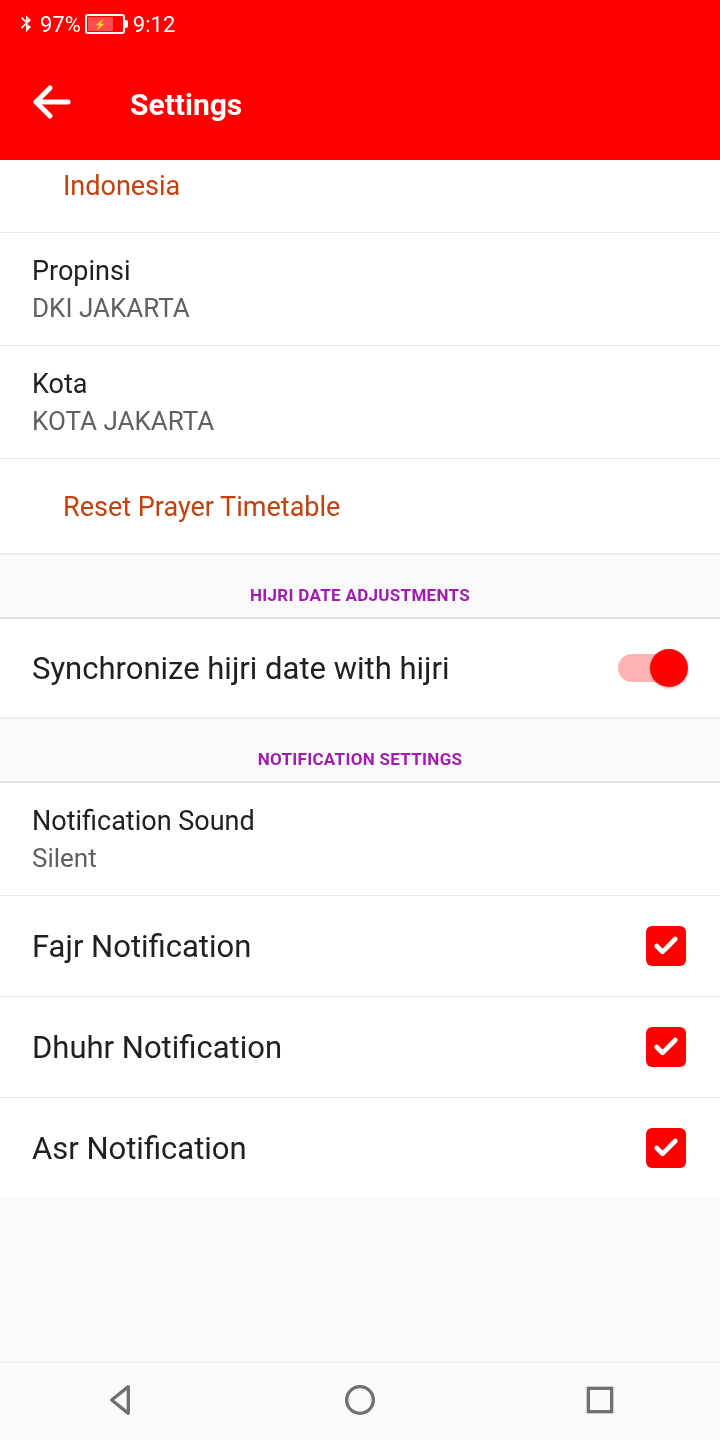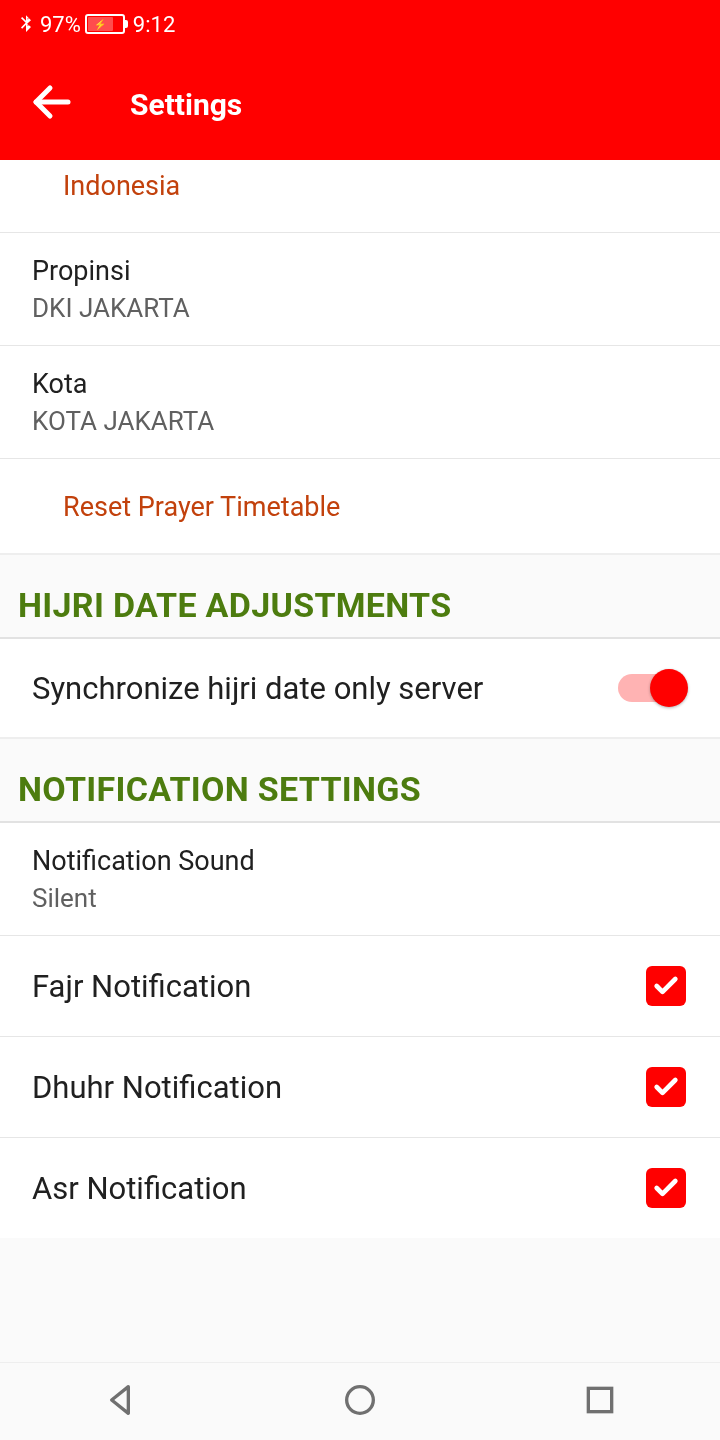--- a/index.html
+++ b/index.html
@@ -58,27 +58,28 @@
     color: #606060;
   }
   .single-line-item {
     padding: 22px 32px 30px 32px;
     border-bottom: 1px solid #e6e6e6;
     background: #fff;
   }
   .single-line-item .primary { font-size: 27px; color: #c2410c; margin-left: 31px; }
   .section-header {
     padding: 30px 18px 12px 18px;
-    font-size: 34px;
+    font-size: 17px;
     font-weight: 700;
-    color: #4d7c0f;
+    color: #a21caf;
     border-bottom: 2px solid #e2e2e2;
     background: #fafafa;
     letter-spacing: 0.3px;
     border-top: 2px solid #eeeeee;
+    text-align: center;
   }
   .switch {
     position: relative;
     width: 70px;
     height: 38px;
   }
   .switch-track {
     position: absolute;
     width: 58px;
     height: 28px;
@@ -212,21 +213,21 @@
     </div>
   </div>
 
   <div class="single-line-item" style="padding-top:32px; border-bottom:none;">
     <div class="primary">Reset Prayer Timetable</div>
   </div>
 
   <div class="section-header">HIJRI DATE ADJUSTMENTS</div>
 
   <div class="toggle-row" style="border-bottom:none;">
-    <div class="primary">Synchronize hijri date only server</div>
+    <div class="primary">Synchronize hijri date with hijri</div>
     <div class="switch">
       <div class="switch-track"></div>
       <div class="switch-thumb"></div>
     </div>
   </div>
 
   <div class="section-header">NOTIFICATION SETTINGS</div>
 
   <div class="list-item">
     <div class="texts">

